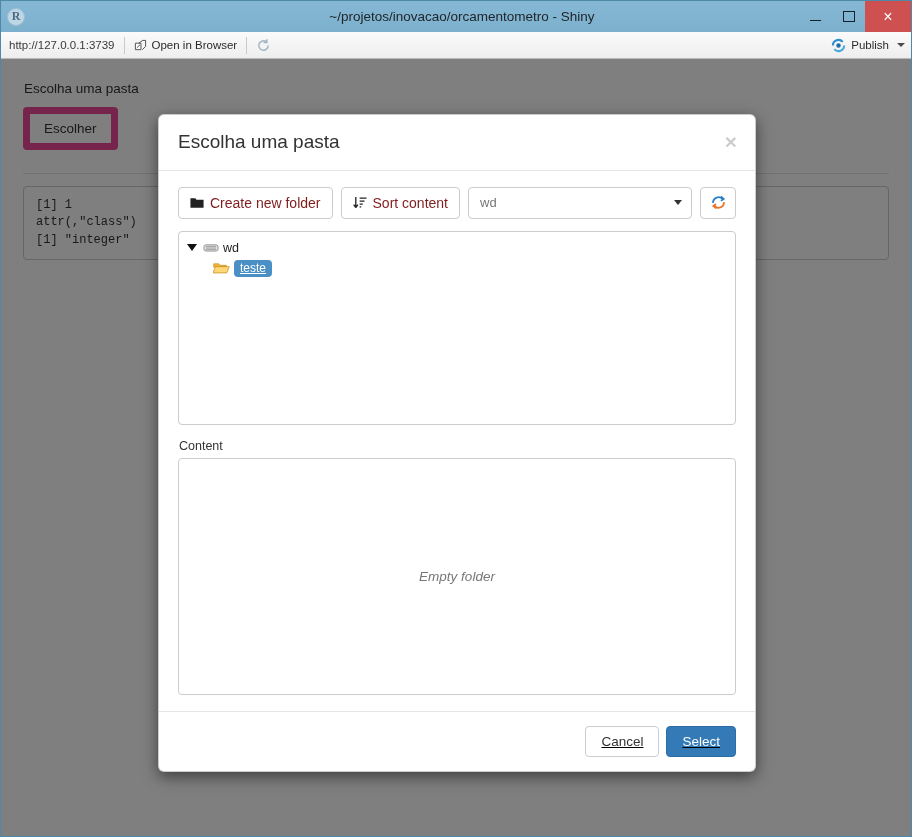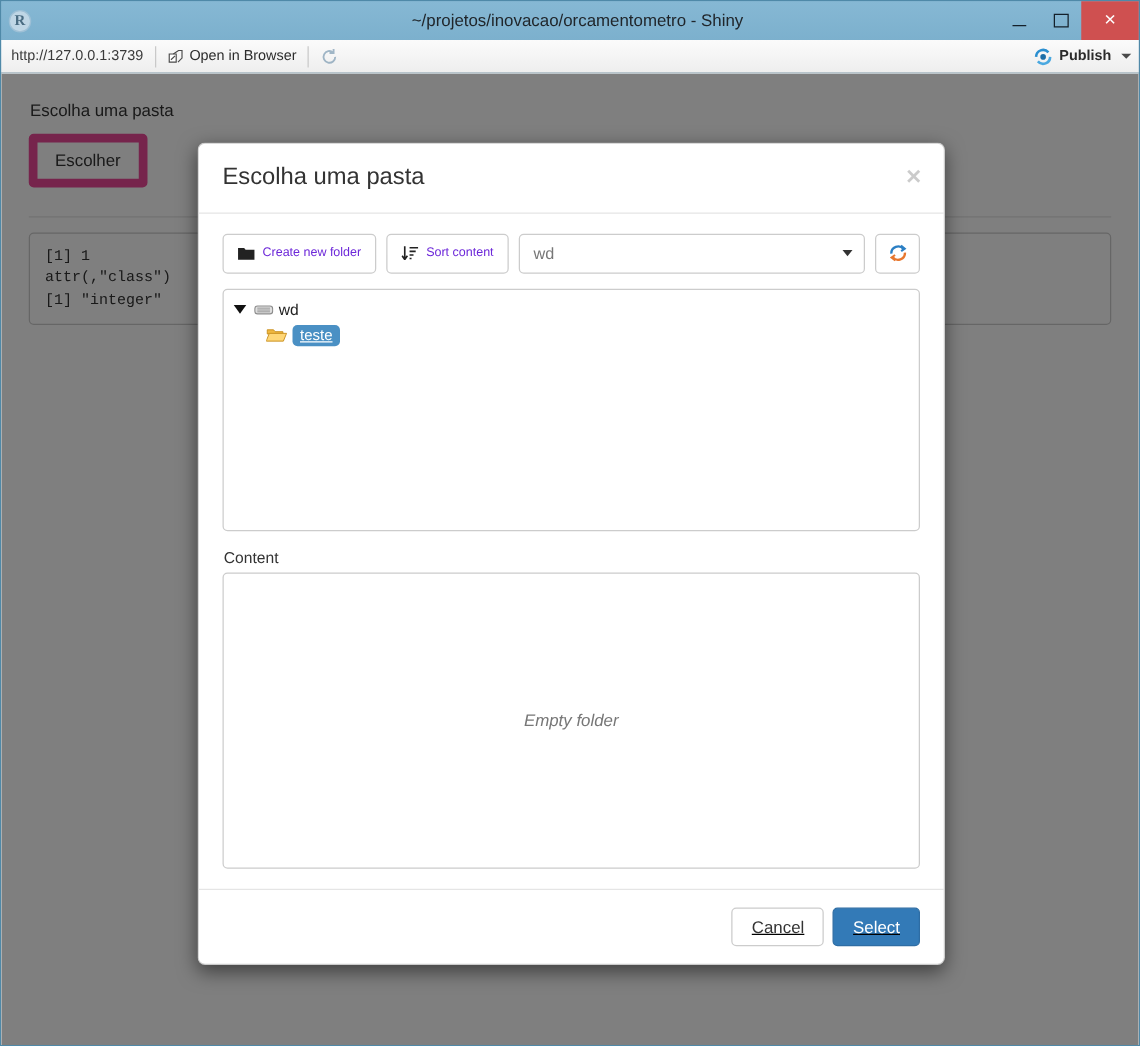--- a/index.html
+++ b/index.html
@@ -91,21 +91,21 @@
     padding: 0 6px 0 8px;
   }
   .vt-url { color: #3a3a3a; font-size: 11.5px; white-space: nowrap; }
   .vt-sep { width: 1px; height: 17px; background: #c9c9c9; margin: 0 9px; }
   .vt-item {
     display: flex; align-items: center; gap: 5px;
     white-space: nowrap; color: #2b2b2b;
     cursor: default;
   }
   .vt-spacer { flex: 1 1 auto; }
-  .vt-right { display: flex; align-items: center; gap: 5px; color: #2b2b2b; font-weight: bold; }
+  .vt-right { display: flex; align-items: center; gap: 5px; color: #2b2b2b; }
   .icon-popout { display:block; }
   .icon-refresh-tb { display:block; opacity: .55; }
   .caret-sm {
     width: 0; height: 0;
     border-left: 4px solid transparent;
     border-right: 4px solid transparent;
     border-top: 4px solid #4a4a4a;
     margin-left: 3px;
   }
 
@@ -211,22 +211,22 @@
     margin-bottom: 12px;
   }
   .btn-tb {
     display: inline-flex;
     align-items: center;
     gap: 6px;
     background: #fff;
     border: 1px solid #ccc;
     border-radius: 4px;
     padding: 6px 11px;
-    font-size: 10px;
-    color: #6d28d9;
+    font-size: 14px;
+    color: #7f1d1d;
     cursor: pointer;
     white-space: nowrap;
     height: 32px;
   }
   .select-wd {
     flex: 1 1 auto;
     position: relative;
     height: 32px;
     border: 1px solid #ccc;
     border-radius: 4px;

